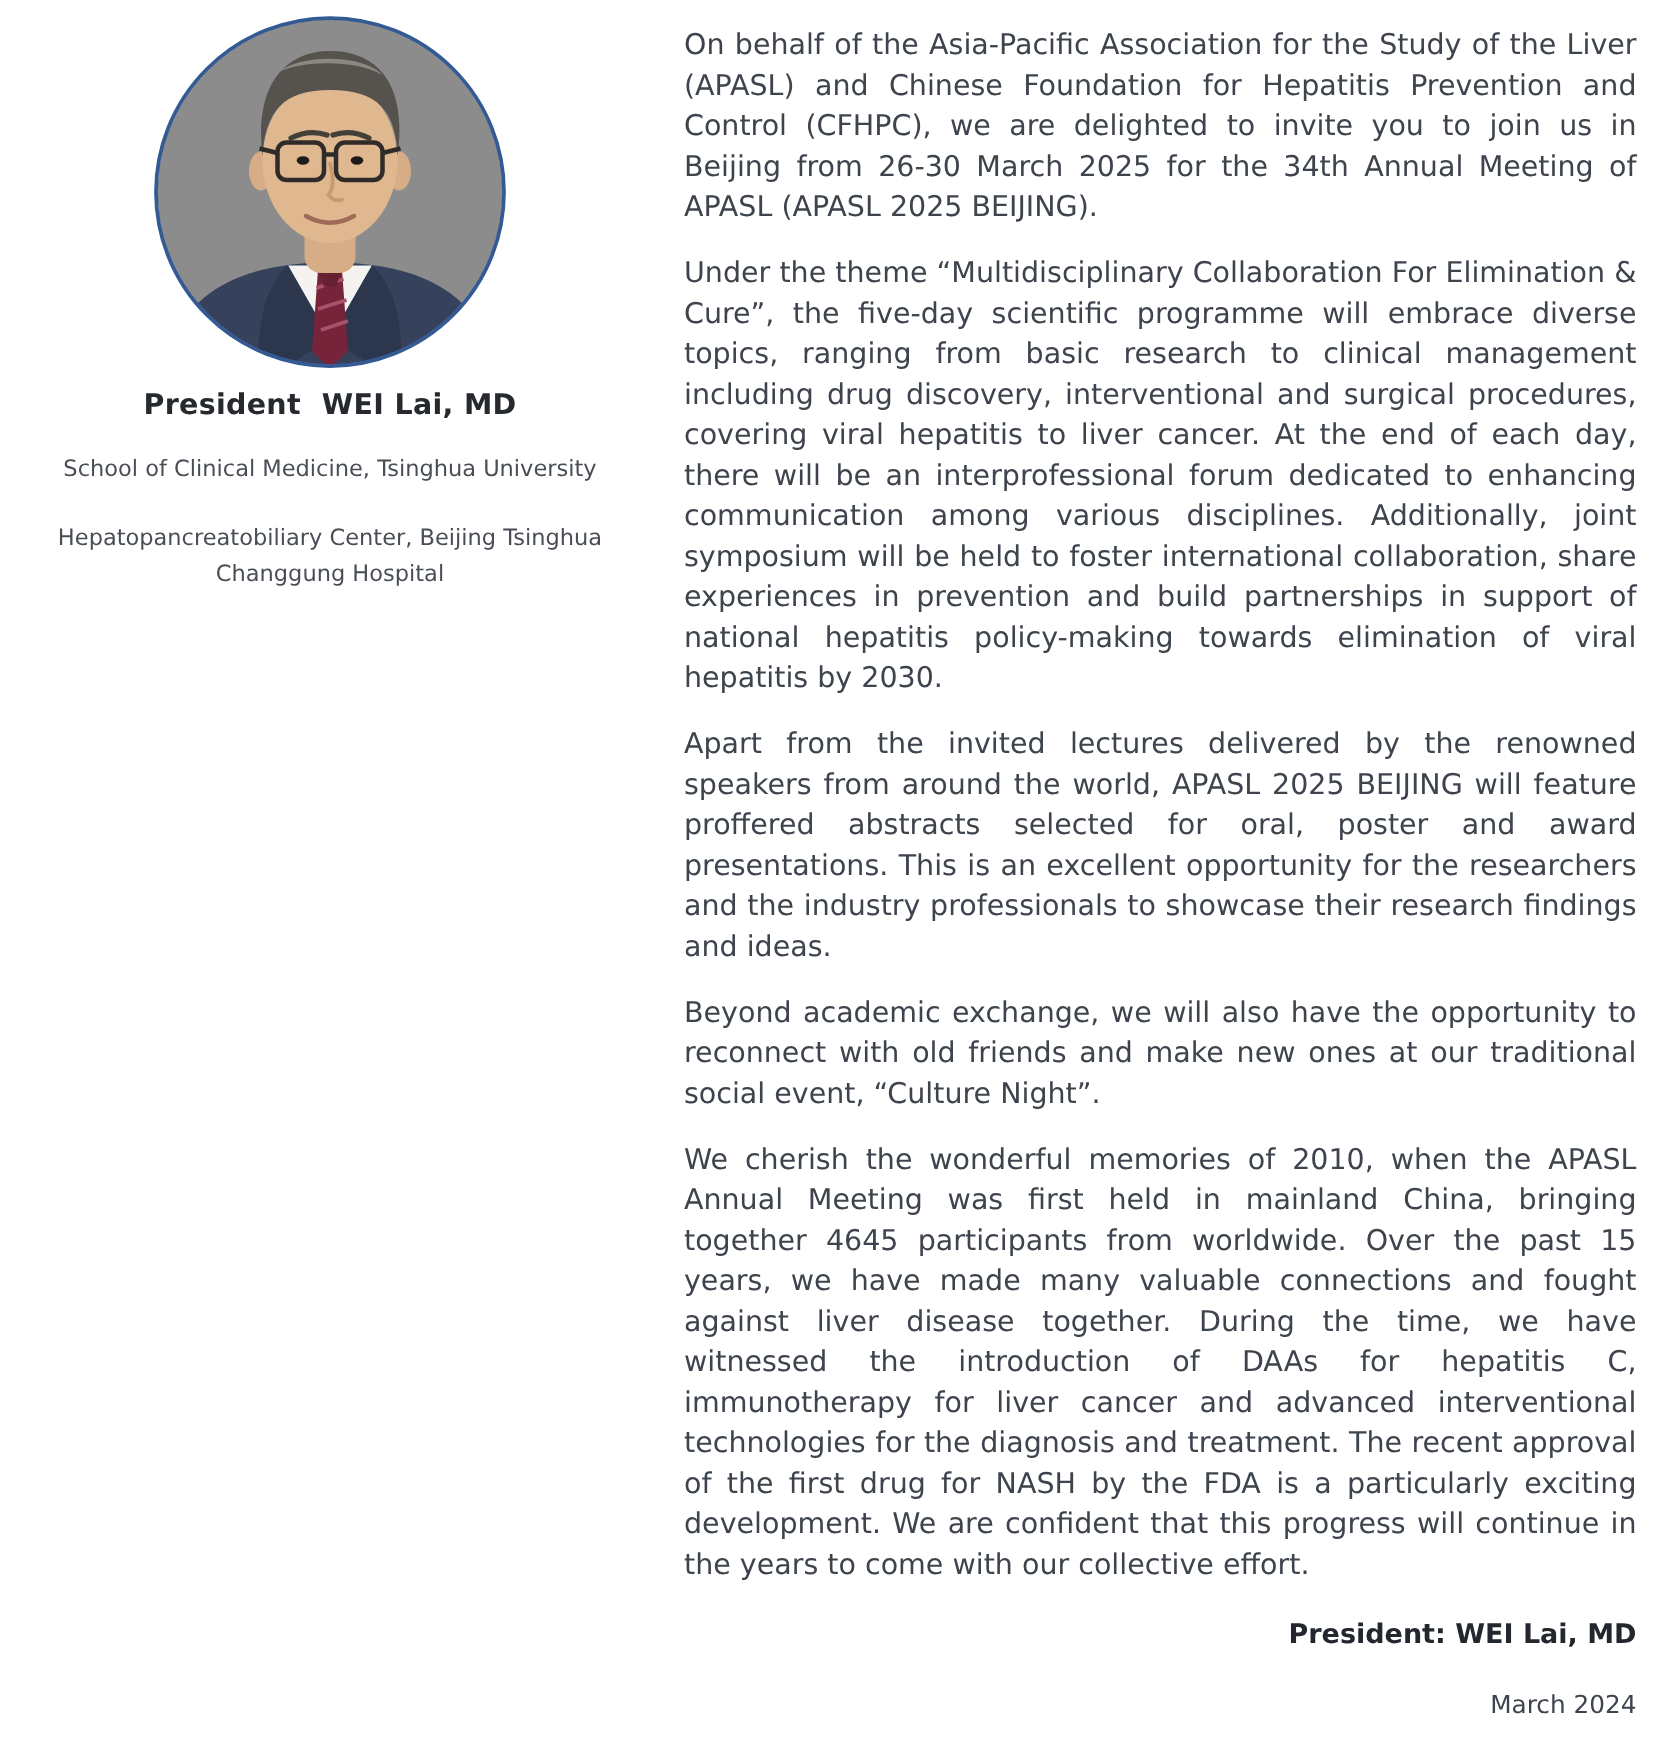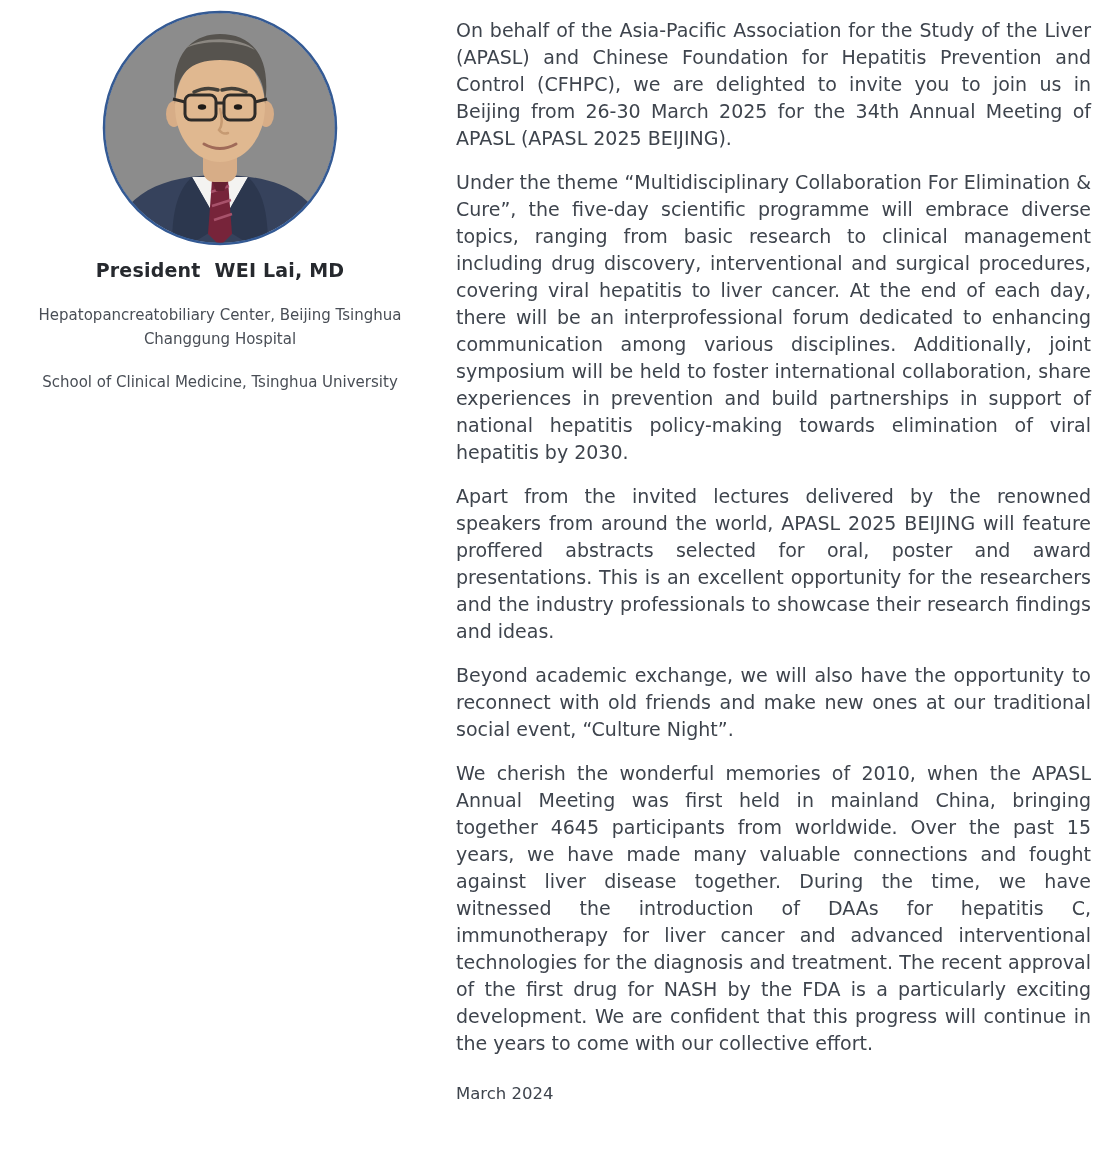--- a/index.html
+++ b/index.html
@@ -79,21 +79,21 @@
   }
   .signature {
     margin: 22px 0 0;
     text-align: right;
     font-size: 18px;
     font-weight: 700;
     color: #23272e;
   }
   .sign-date {
     margin: 27px 0 0;
-    text-align: left;
+    text-align: right;
     font-size: 16.5px;
     color: #3e444d;
   }
 </style>
 </head>
 <body>
 
 <div class="page">
 
   <div class="left-panel">
@@ -146,35 +146,36 @@
         <path d="M102 134 q16 9 32 0" stroke="#a06a58" stroke-width="3" fill="none" stroke-linecap="round"></path>
       </g>
 
       <circle cx="118" cy="118" r="116" fill="none" stroke="#345a94" stroke-width="2.5"></circle>
     </svg>
 
     <div class="president-caption">
       <span>President</span><span class="name-gap"></span><span>WEI Lai, MD</span>
     </div>
 
+    <div class="affiliation second">School of Clinical Medicine, Tsinghua University</div>
+
     <div class="affiliation first">Hepatopancreatobiliary Center, Beijing Tsinghua Changgung Hospital</div>
-
-    <div class="affiliation second">School of Clinical Medicine, Tsinghua University</div>
   </div>
 
   <div class="right-panel">
 
 
     <p class="para">On behalf of the Asia-Pacific Association for the Study of the Liver (APASL) and Chinese Foundation for Hepatitis Prevention and Control (CFHPC), we are delighted to invite you to join us in Beijing from 26-30 March 2025 for the 34th Annual Meeting of APASL (APASL 2025 BEIJING).</p>
 
     <p class="para">Under the theme “Multidisciplinary Collaboration For Elimination &amp; Cure”, the five-day scientific programme will embrace diverse topics, ranging from basic research to clinical management including drug discovery, interventional and surgical procedures, covering viral hepatitis to liver cancer. At the end of each day, there will be an interprofessional forum dedicated to enhancing communication among various disciplines. Additionally, joint symposium will be held to foster international collaboration, share experiences in prevention and build partnerships in support of national hepatitis policy-making towards elimination of viral hepatitis by 2030.</p>
 
     <p class="para">Apart from the invited lectures delivered by the renowned speakers from around the world, APASL 2025 BEIJING will feature proffered abstracts selected for oral, poster and award presentations. This is an excellent opportunity for the researchers and the industry professionals to showcase their research findings and ideas.</p>
 
     <p class="para">Beyond academic exchange, we will also have the opportunity to reconnect with old friends and make new ones at our traditional social event, “Culture Night”.</p>
 
     <p class="para">We cherish the wonderful memories of 2010, when the APASL Annual Meeting was first held in mainland China, bringing together 4645 participants from worldwide. Over the past 15 years, we have made many valuable connections and fought against liver disease together. During the time, we have witnessed the introduction of DAAs for hepatitis C, immunotherapy for liver cancer and advanced interventional technologies for the diagnosis and treatment. The recent approval of the first drug for NASH by the FDA is a particularly exciting development. We are confident that this progress will continue in the years to come with our collective effort.</p>
 
 
+    <p class="signature">President: WEI Lai, MD</p>
 
     <p class="sign-date">March 2024</p>
   </div>
 </div>
 
 </body></html>

